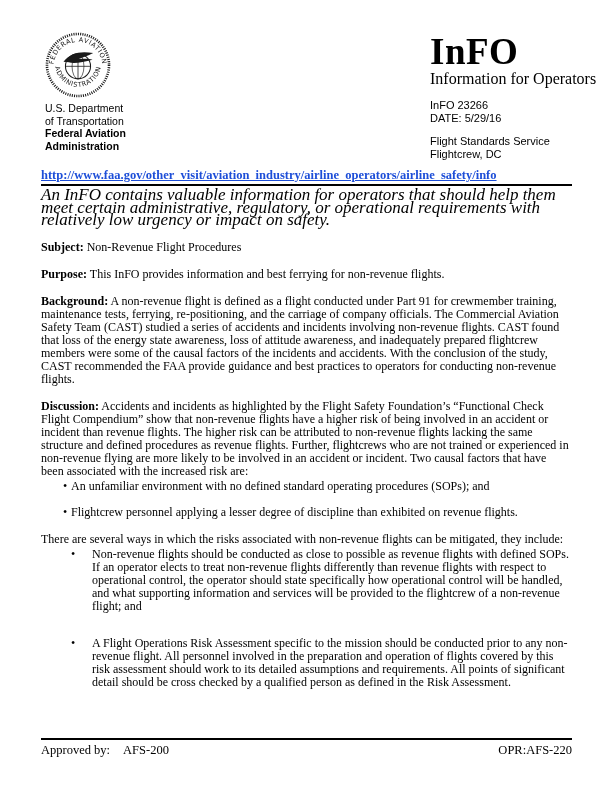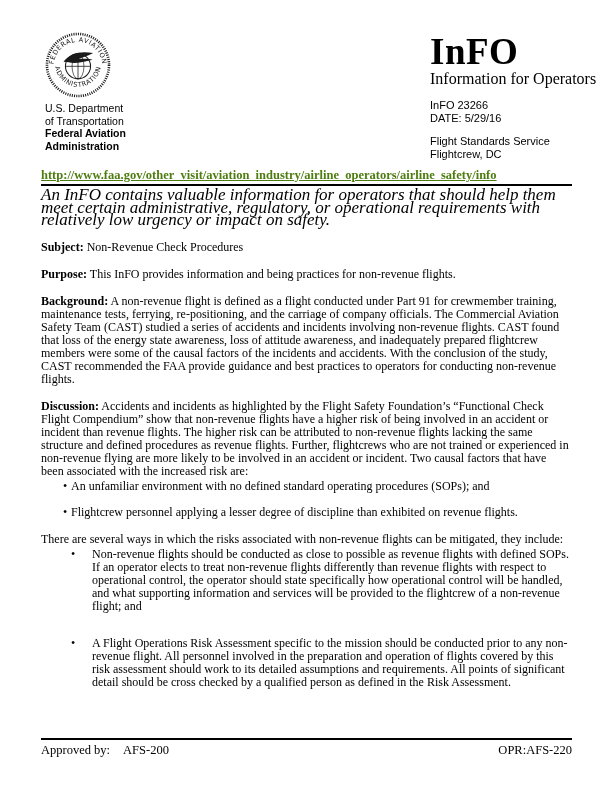--- a/index.html
+++ b/index.html
@@ -27,21 +27,21 @@
   }
   .brand-sub { font-size:16px; }
   .meta {
     font-family:"Liberation Sans", sans-serif;
     font-size:11px; line-height:12.5px; margin-top:11px;
   }
   
   main { position:absolute; left:41px; top:165px; width:531px; }
   .url-line {
     display:inline-block;
-    font-size:12.5px; font-weight:bold; color:#4d7c0f;
+    font-size:12.5px; font-weight:bold; color:#1d4ed8;
     text-decoration:underline;
   }
   .header-rule { border:none; border-top:2px solid #000; margin-top:1px; }
   .note {
     font-style:italic; font-size:17px; line-height:12.5px; margin-top:3px;
   }
   p.body-par { font-size:12px; line-height:13px; margin-top:14px; }
   .lbl { font-weight:bold; }
   ul.list { margin-top:2px; font-size:12px; line-height:13px; }
   ul.list li { list-style:none; position:relative; }
@@ -111,26 +111,26 @@
     </div>
   </div>
 
   <main>
     <a href="#" class="url-line">http://www.faa.gov/other_visit/aviation_industry/airline_operators/airline_safety/info</a>
     <hr class="header-rule">
     <p class="note">An InFO contains valuable information for operators that should help them meet certain administrative, regulatory, or operational requirements with relatively low urgency or impact on safety.</p>
 
     <p class="body-par">
       <span class="lbl">Subject:</span>
-      <span>Non-Revenue Check Procedures</span>
+      <span>Non-Revenue Flight Procedures</span>
     </p>
 
     <p class="body-par">
       <span class="lbl">Purpose:</span>
-      <span>This InFO provides information and being practices for non-revenue flights.</span>
+      <span>This InFO provides information and best ferrying for non-revenue flights.</span>
     </p>
 
     <p class="body-par">
       <span class="lbl">Background:</span>
       <span>A non-revenue flight is defined as a flight conducted under Part 91 for crewmember training, maintenance tests, ferrying, re-positioning, and the carriage of company officials. The Commercial Aviation Safety Team (CAST) studied a series of accidents and incidents involving non-revenue flights. CAST found that loss of the energy state awareness, loss of attitude awareness, and inadequately prepared flightcrew members were some of the causal factors of the incidents and accidents. With the conclusion of the study, CAST recommended the FAA provide guidance and best practices to operators for conducting non-revenue flights.</span>
     </p>
 
     <p class="body-par">
       <span class="lbl">Discussion:</span>
       <span>Accidents and incidents as highlighted by the Flight Safety Foundation’s “Functional Check Flight Compendium” show that non-revenue flights have a higher risk of being involved in an accident or incident than revenue flights. The higher risk can be attributed to non-revenue flights lacking the same structure and defined procedures as revenue flights. Further, flightcrews who are not trained or experienced in non-revenue flying are more likely to be involved in an accident or incident. Two causal factors that have been associated with the increased risk are:</span>

